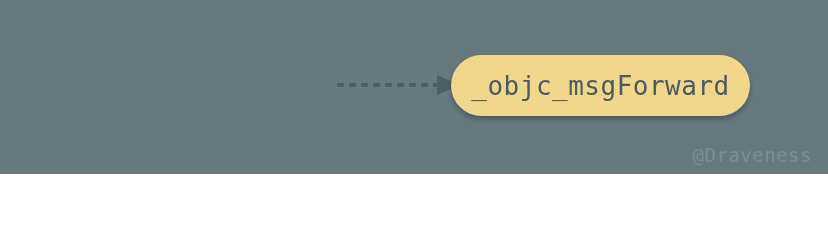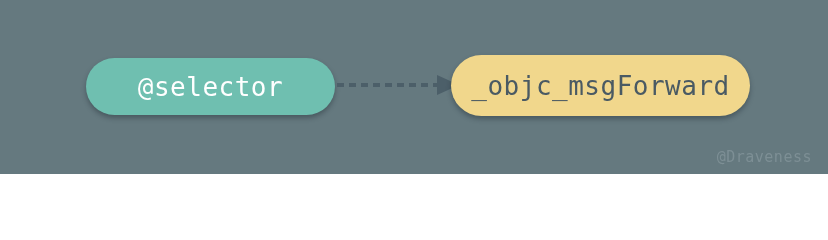--- a/index.html
+++ b/index.html
@@ -73,34 +73,31 @@
     height: 32px;
     overflow: visible;
   }
 
   
   #watermark {
     position: absolute;
     right: 16px;
     bottom: 8px;
     font-family: "DejaVu Sans Mono", "Liberation Mono", monospace;
-    font-size: 15px;
+    font-size: 19px;
     color: #7d8f95;
     letter-spacing: 0.5px;
     user-select: none;
   }
 </style>
 </head>
 <body>
 
 <div id="diagram">
 
-  <div class="node" id="node-selector">
-    <span class="node-label">@selector</span>
-  </div>
 
   <div id="connector">
     <svg width="130" height="32" viewBox="0 0 130 32">
       <line x1="2" y1="16" x2="104" y2="16" stroke="#4c5f69" stroke-width="4" stroke-dasharray="7 5" stroke-linecap="butt"></line>
       <polygon points="102,6 124,16 102,26" fill="#4c5f69"></polygon>
     </svg>
   </div>
 
   <div class="node" id="node-msgforward">
     <span class="node-label">_objc_msgForward</span>

